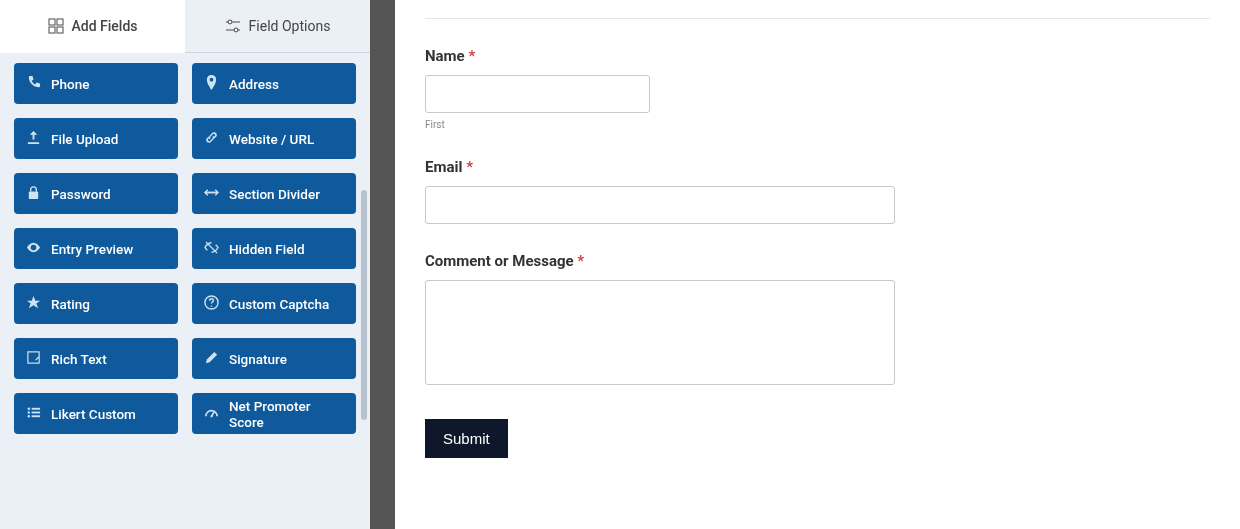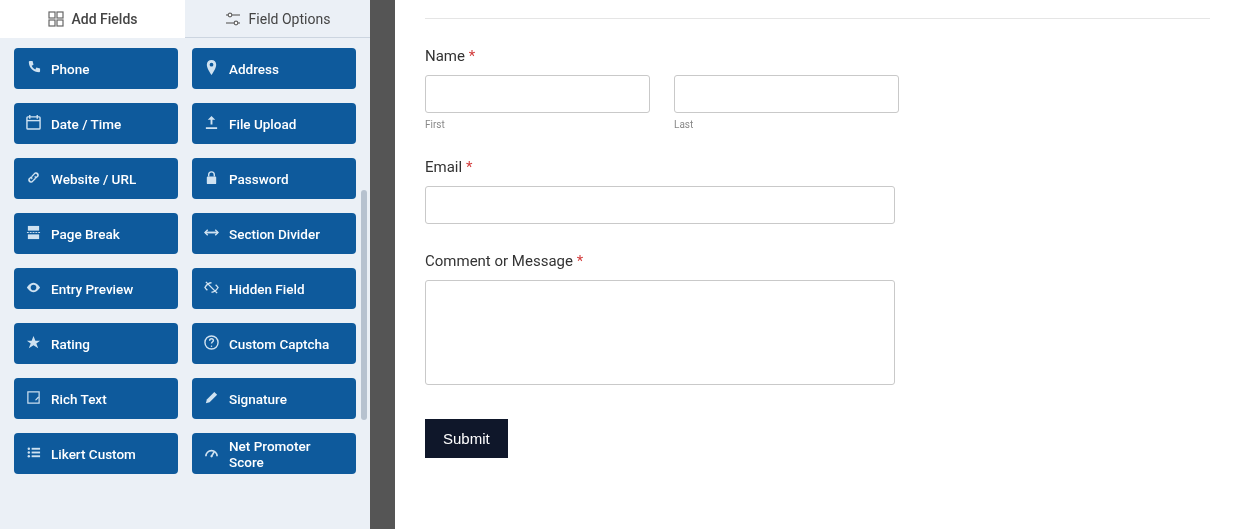--- a/index.html
+++ b/index.html
@@ -17,21 +17,21 @@
     position: absolute;
     left: 0;
     top: 0;
     width: 370px;
     height: 529px;
     background: #ebf0f6;
   }
 
   .tabs {
     display: flex;
-    height: 38px;
+    height: 53px;
   }
   .tab {
     flex: 1;
     display: flex;
     align-items: center;
     justify-content: center;
     gap: 8px;
     font-size: 14px;
     color: #444;
     cursor: pointer;
@@ -102,21 +102,21 @@
   }
   .hr-top {
     border: none;
     border-top: 1px solid #e5e5e5;
     margin-top: 18px;
   }
 
   .form-row { margin-top: 28px; }
   .label {
     font-size: 15px;
-    font-weight: 400;
+    font-weight: 700;
     color: #333;
     margin-bottom: 10px;
   }
   .req { color: #d23c3c; }
   .name-fields {
     display: flex;
     gap: 24px;
   }
   .name-col { width: 225px; }
   .sub-label {
@@ -183,53 +183,36 @@
           <span>Phone</span>
         </div>
         <div class="field-btn">
           <span><svg viewBox="0 0 16 16" width="15" height="15">
               <path d="M8 0C5 0 3 2 3 5c0 4 5 11 5 11s5-7 5-11c0-3-2-5-5-5zm0 7a2 2 0 110-4 2 2 0 010 4z"></path>
             </svg></span>
           <span>Address</span>
         </div>
         <div class="field-btn">
           <span><svg viewBox="0 0 16 16" width="15" height="15">
-              <rect x="1" y="2" width="14" height="13" rx="1" fill="none" stroke="#cfe2f1" stroke-width="1.5"></rect>
-              <line x1="1" y1="6" x2="15" y2="6" stroke="#cfe2f1" stroke-width="1.5"></line>
-              <line x1="4" y1="0" x2="4" y2="4" stroke="#cfe2f1" stroke-width="1.5"></line>
-              <line x1="12" y1="0" x2="12" y2="4" stroke="#cfe2f1" stroke-width="1.5"></line>
-            </svg></span>
-          <span>Date / Time</span>
-        </div>
-        <div class="field-btn">
-          <span><svg viewBox="0 0 16 16" width="15" height="15">
               <path d="M8 1l4 4H9v5H7V5H4l4-4zM2 13h12v2H2z"></path>
             </svg></span>
           <span>File Upload</span>
         </div>
         <div class="field-btn">
           <span><svg viewBox="0 0 16 16" width="15" height="15">
               <path d="M6 10a3 3 0 010-4l2-2a3 3 0 114 4l-1 1-1-1 1-1a1.5 1.5 0 10-2-2l-2 2a1.5 1.5 0 000 2zM10 6a3 3 0 010 4l-2 2a3 3 0 11-4-4l1-1 1 1-1 1a1.5 1.5 0 102 2l2-2a1.5 1.5 0 000-2z"></path>
             </svg></span>
           <span>Website / URL</span>
         </div>
         <div class="field-btn">
           <span><svg viewBox="0 0 16 16" width="15" height="15">
               <rect x="3" y="7" width="10" height="8" rx="1"></rect>
               <path d="M5 7V5a3 3 0 116 0v2" fill="none" stroke="#cfe2f1" stroke-width="1.5"></path>
             </svg></span>
           <span>Password</span>
-        </div>
-        <div class="field-btn">
-          <span><svg viewBox="0 0 16 16" width="15" height="15">
-              <rect x="2" y="1" width="12" height="5"></rect>
-              <rect x="2" y="10" width="12" height="5"></rect>
-              <line x1="1" y1="8" x2="15" y2="8" stroke="#cfe2f1" stroke-width="1" stroke-dasharray="2 1"></line>
-            </svg></span>
-          <span>Page Break</span>
         </div>
         <div class="field-btn">
           <span><svg viewBox="0 0 16 16" width="15" height="15">
               <line x1="1" y1="8" x2="15" y2="8" stroke="#cfe2f1" stroke-width="2"></line>
               <path d="M4 5l-3 3 3 3M12 5l3 3-3 3" fill="none" stroke="#cfe2f1" stroke-width="1.5"></path>
             </svg></span>
           <span>Section Divider</span>
         </div>
         <div class="field-btn">
           <span><svg viewBox="0 0 16 16" width="15" height="15">
@@ -302,24 +285,20 @@
   <div class="form-row">
     <div class="label">
       <span>Name</span>
       <span class="req">*</span>
     </div>
     <div class="name-fields">
       <div class="name-col">
         <input type="text" value="" style="">
         <div class="sub-label">First</div>
       </div>
-      <div class="name-col">
-        <input type="text" value="" style="">
-        <div class="sub-label">Last</div>
-      </div>
     </div>
   </div>
 
   <div class="form-row">
     <div class="label">
       <span>Email</span>
       <span class="req">*</span>
     </div>
     <div class="email-wrap">
       <input type="email" value="" style="">

